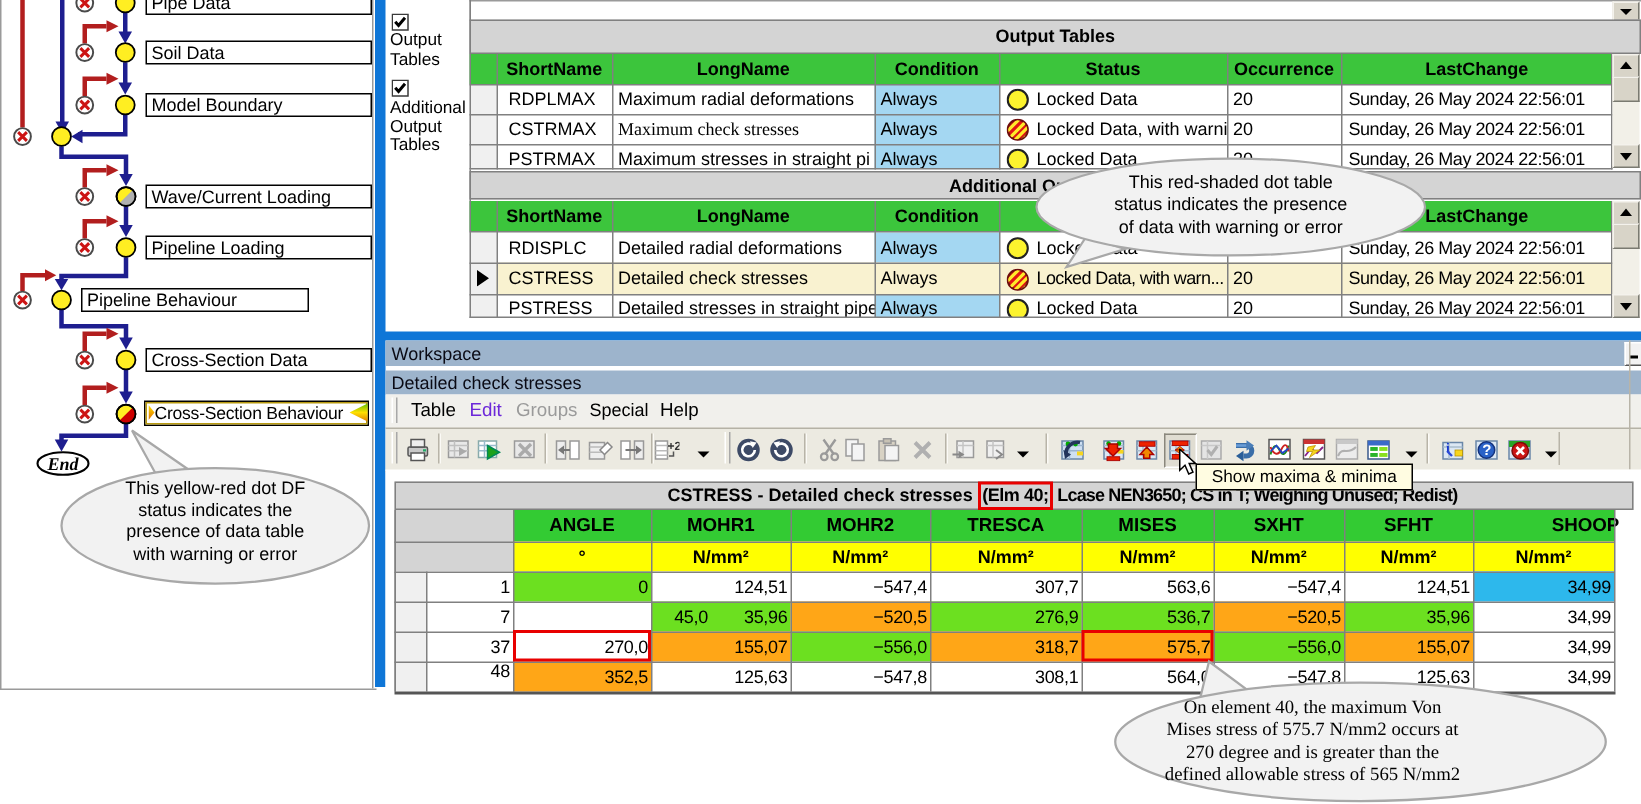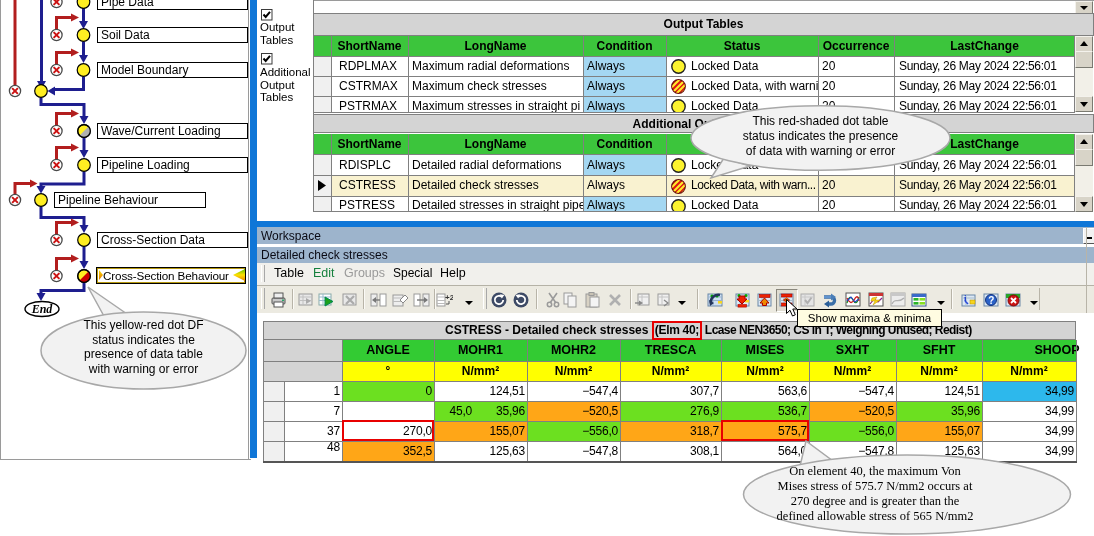--- a/index.html
+++ b/index.html
@@ -176,21 +176,21 @@
   <div class="cell" style="left:412px;top:56px;width:168px;line-height:20px;">Maximum radial deformations</div>
   <div class="cell" style="left:587px;top:56px;width:76px;line-height:20px;">Always</div>
   <svg class="abs" style="left:671px;top:59px;" width="15" height="15">
       <circle cx="7.5" cy="7.5" r="6.7" fill="#fcf32e" stroke="#222" stroke-width="1.4"></circle>
     </svg>
   <div class="cell" style="left:691px;top:56px;width:124px;line-height:20px;">Locked Data</div>
   <div class="cell" style="left:822px;top:56px;width:70px;line-height:20px;">20</div>
   <div class="cell" style="left:899px;top:56px;width:175px;line-height:20px;letter-spacing:-0.3px;">Sunday, 26 May 2024 22:56:01</div>
 
   <div class="cell" style="left:339px;top:76px;width:66px;line-height:20px;">CSTRMAX</div>
-  <div class="cell" style="left:412px;top:76px;width:168px;line-height:20px;">Maximum check stresses</div>
+  <div class="cell" style="left:412px;top:76px;width:168px;line-height:20px;font-family:Liberation Serif, serif;">Maximum check stresses</div>
   <div class="cell" style="left:587px;top:76px;width:76px;line-height:20px;">Always</div>
   <svg class="abs" style="left:671px;top:79px;" width="15" height="15">
       <defs>
         <clipPath id="rc1">
           <circle cx="7.5" cy="7.5" r="6.4"></circle>
         </clipPath>
       </defs>
       <circle cx="7.5" cy="7.5" r="6.7" fill="#e01414" stroke="#6d0d0d" stroke-width="1.4"></circle>
       <g clip-path="url(#rc1)" stroke="#ffe92a" stroke-width="2.2">
         <path d="M5,-1 L-1,5 M10,-1 L-1,10 M15,0 L0,15 M16,4 L4,16 M16,9 L9,16"></path>
@@ -324,21 +324,21 @@
 <div class="abs" style="left:257px;top:227px;width:837px;height:16.5px;background:#9db4cc;"></div>
 <div class="abs" style="left:261px;top:229px;font-size:12px;color:#0a0a14;">Workspace</div>
 <div class="abs" style="left:1083px;top:228px;width:10px;height:14px;background:#f2f2f2;border:1px solid #555;border-top-color:#fff;border-left-color:#fff;"></div>
 <div class="abs" style="left:1086px;top:236.5px;width:6px;height:2px;background:#000;"></div>
 <div class="abs" style="left:257px;top:246.5px;width:837px;height:16.5px;background:#9db4cc;"></div>
 <div class="abs" style="left:261px;top:248px;font-size:12px;color:#0a0a14;">Detailed check stresses</div>
 
 <div class="abs" style="left:257px;top:263px;width:837px;height:22px;background:#f1f0ec;"></div>
 <div class="abs" style="left:261px;top:265px;width:2px;height:17px;border-left:1px solid #fff;border-right:1px solid #a8a8a8;"></div>
 <div class="abs" style="left:274px;top:266px;font-size:12.5px;color:#000;">Table</div>
-<div class="abs" style="left:313px;top:266px;font-size:12.5px;color:#15803d;">Edit</div>
+<div class="abs" style="left:313px;top:266px;font-size:12.5px;color:#6d28d9;">Edit</div>
 <div class="abs" style="left:344px;top:266px;font-size:12.5px;color:#9a9a9a;">Groups</div>
 <div class="abs" style="left:393px;top:266px;font-size:12px;color:#000;">Special</div>
 <div class="abs" style="left:440px;top:266px;font-size:12.5px;color:#000;">Help</div>
 
 <div class="abs" style="left:257px;top:285px;width:837px;height:28px;background:#eceae1;border-top:1px solid #b5b2a6;border-bottom:1px solid #9c998e;"></div>
 <div class="abs" style="left:261px;top:288px;width:2px;height:21px;border-left:1px solid #fff;border-right:1px solid #a8a8a8;"></div>
 <div class="abs" style="left:483px;top:288px;width:2px;height:21px;border-left:1px solid #fff;border-right:1px solid #a8a8a8;"></div>
 <div class="tsep" style="left:292px;"></div>
 <div class="tsep" style="left:363px;"></div>
 <div class="tsep" style="left:434px;"></div>
@@ -551,21 +551,21 @@
     </svg>
 <svg class="abs" style="left:1029px;top:300px;" width="10" height="6">
       <polygon points="1,1 9,1 5,5" fill="#000"></polygon>
     </svg>
 </div>
 
 <div class="abs" style="left:257px;top:313px;width:837px;height:147px;background:#fff;"></div>
 
 <div id="stresstable">
 
-<div class="abs" style="left:263px;top:321px;width:811px;height:17px;background:#d4d4d4;border:1px solid #808080;font-size:12px;font-weight:bold;line-height:17px;color:#000;white-space:nowrap;">
+<div class="abs" style="left:263px;top:321px;width:811px;height:17px;background:#d4d4d4;border:1px solid #808080;font-size:12px;font-weight:bold;line-height:17px;color:#000;white-space:nowrap;padding-left:13px;">
       <span style="position:absolute;left:181px;">CSTRESS - Detailed check stresses <span style="border:2px solid #e80000;padding:0 1px 1px 1px;letter-spacing:-0.3px;">(Elm 40;</span><span style="letter-spacing:-0.55px;"> Lcase NEN3650; CS in T; Weighing Unused; Redist)</span></span>
     </div>
 
 <div class="abs" style="left:263px;top:340px;width:79px;height:41px;background:#d4d4d4;border-left:1px solid #808080;"></div>
 <div class="abs" style="left:342px;top:340px;width:734px;height:20.5px;background:#33cb33;"></div>
 <div class="abs" style="left:342px;top:360.5px;width:734px;height:20px;background:#ffff00;"></div>
 <div id="sthead">
   <div class="cell" style="left:342px;top:340px;width:92px;font-weight:bold;font-size:12.5px;text-align:center;line-height:21px;">ANGLE</div>
   <div class="cell" style="left:434px;top:340px;width:93px;font-weight:bold;font-size:12.5px;text-align:center;line-height:21px;">MOHR1</div>
   <div class="cell" style="left:527px;top:340px;width:93px;font-weight:bold;font-size:12.5px;text-align:center;line-height:21px;">MOHR2</div>

